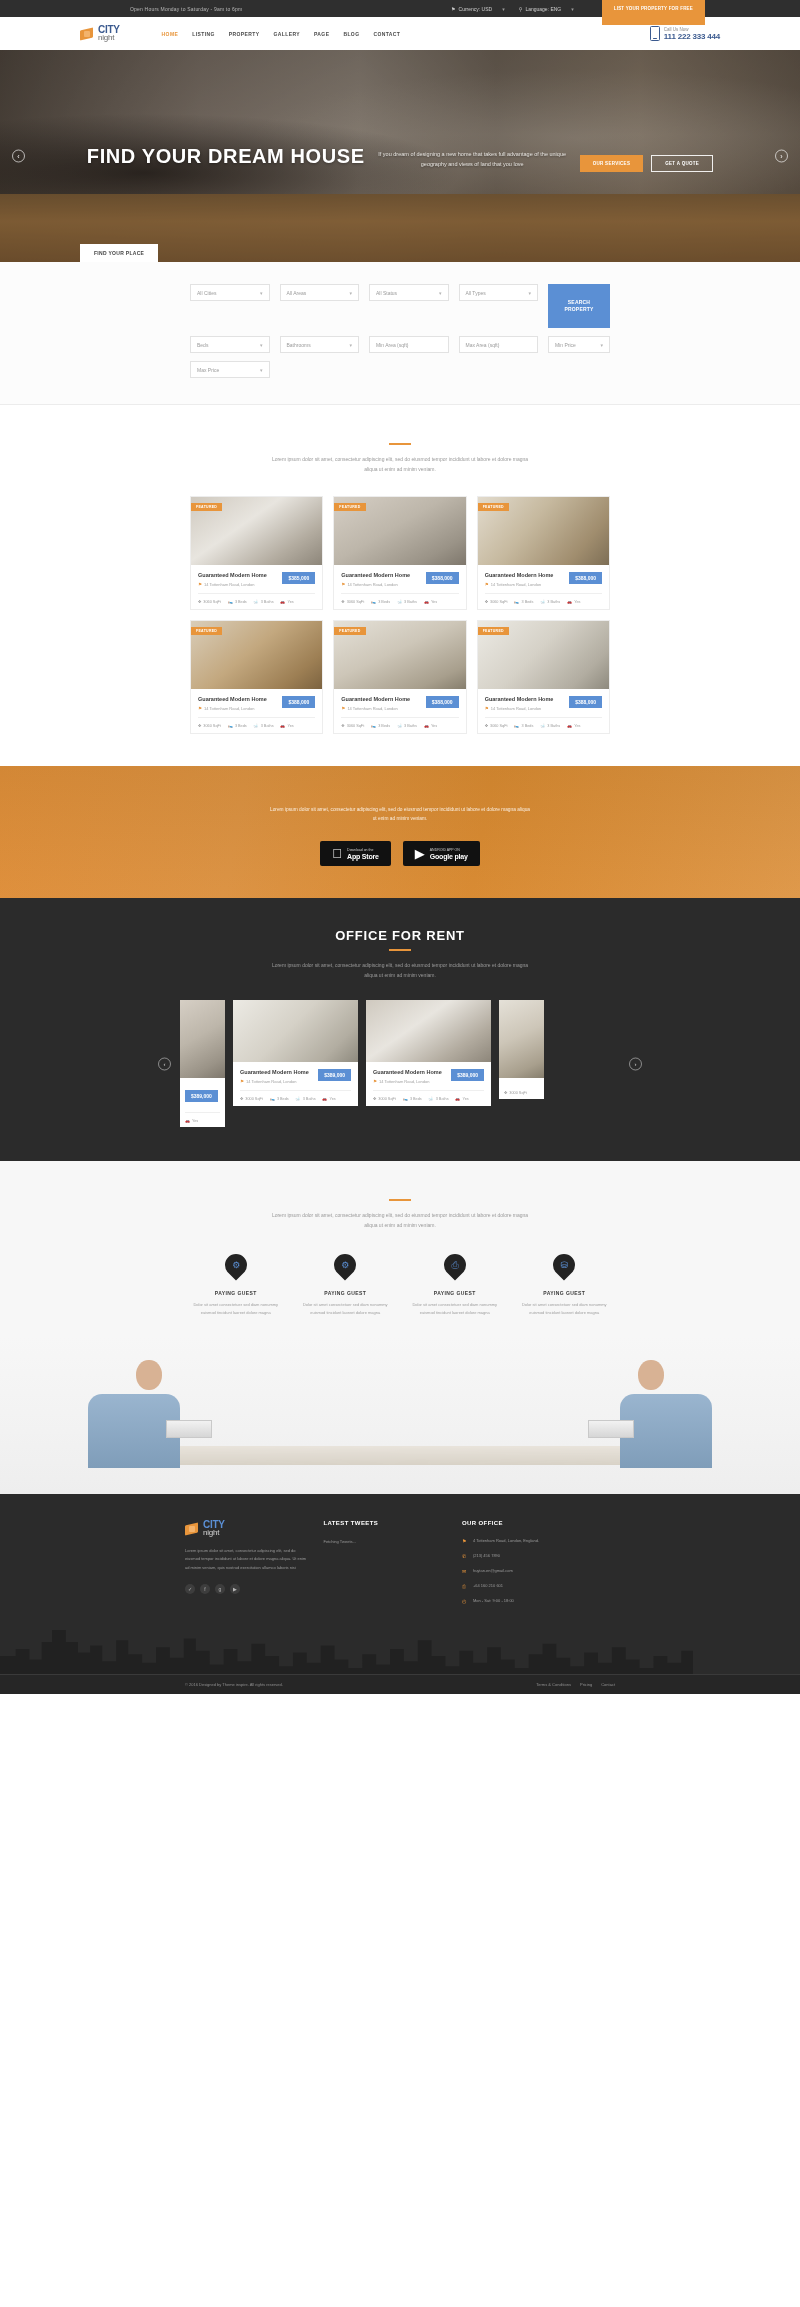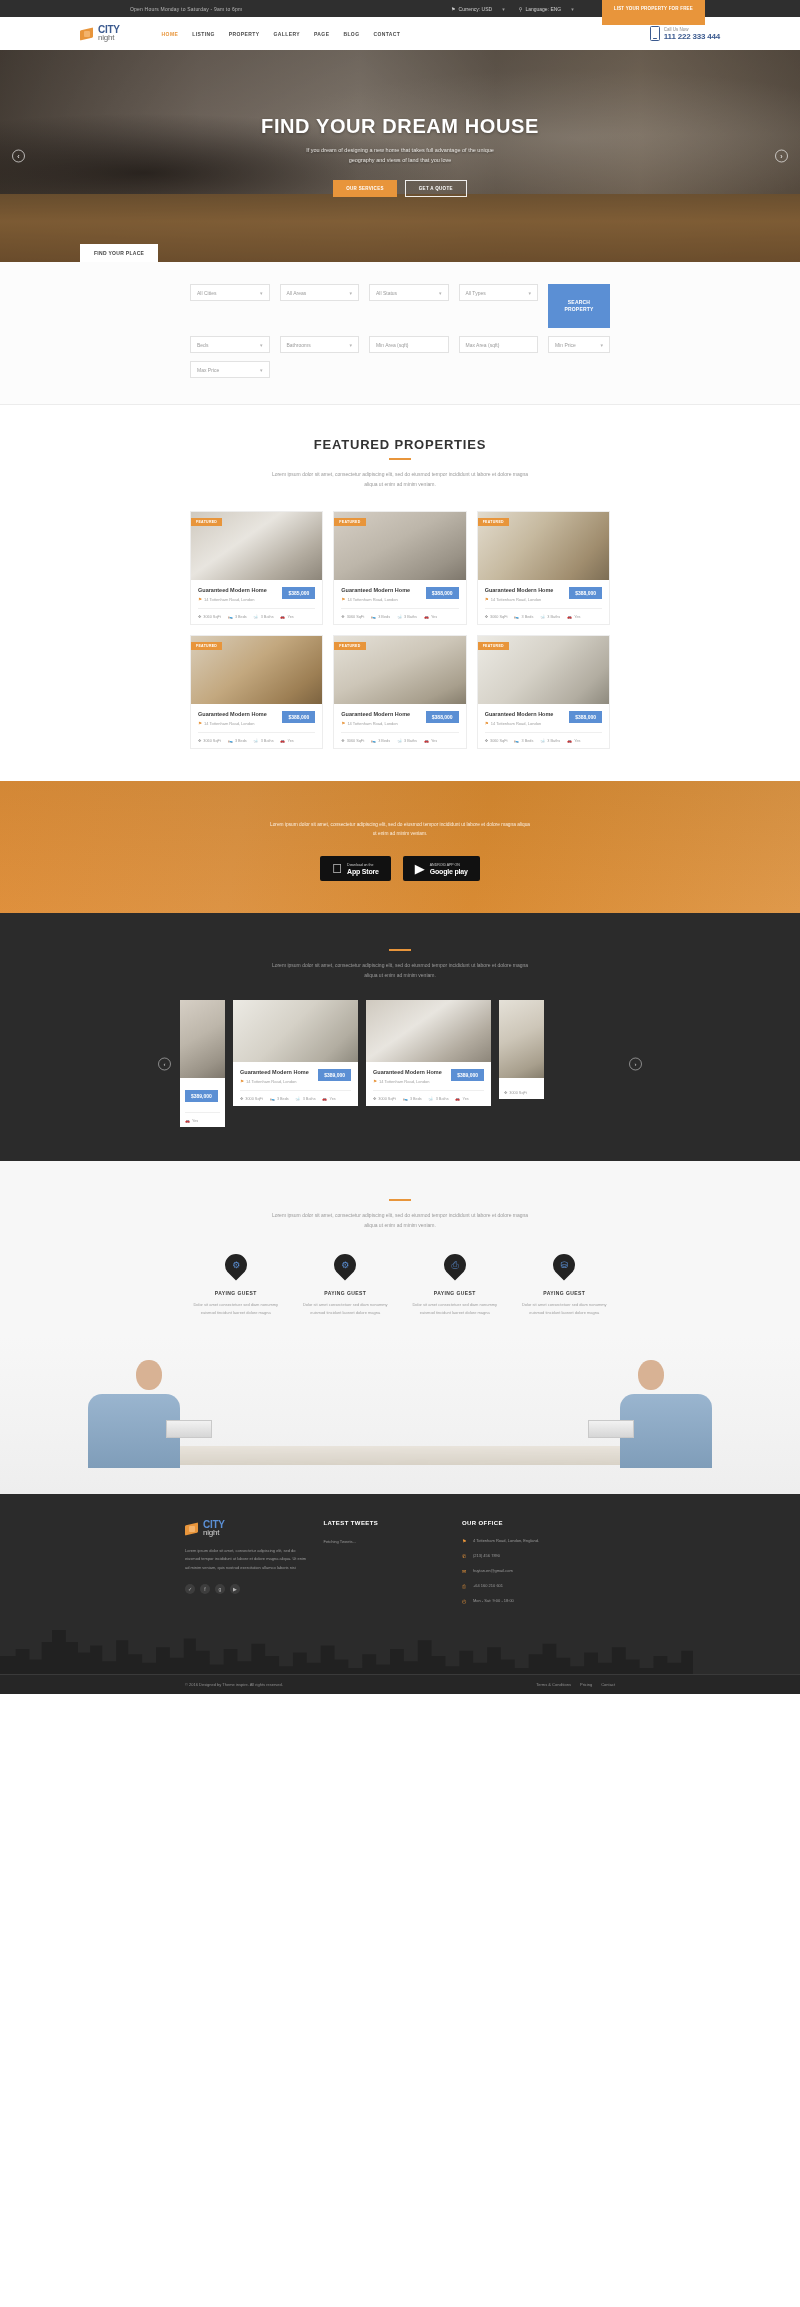--- a/index.html
+++ b/index.html
@@ -75,21 +75,21 @@
       radial-gradient(ellipse at 72% 42%, rgba(215,205,190,.5) 0%, rgba(215,205,190,0) 40%),
       linear-gradient(90deg,#5c5349 0%,#9c9084 25%,#b6ab9d 45%,#8b7f70 62%,#a89781 80%,#7a6d5d 100%);
   }
   .hero-floor {
     position:absolute; left:0; right:0; bottom:0; height:68px;
     background:linear-gradient(180deg,#8a6537 0%,#a9793f 40%,#8c6232 100%);
     opacity:.92;
   }
   .hero-overlay { position:absolute; inset:0; background:rgba(35,30,26,.30); }
   .hero-content {
-    position:absolute; inset:0; display:flex; flex-direction:column;
+    position:absolute; inset:0; display:flex; flex-direction:row;
     align-items:center; justify-content:center; 
   }
   .hero h1 {
     font-size:20px; color:#fff; font-weight:bold; letter-spacing:.6px;
     text-align:center; text-shadow:0 1px 3px rgba(0,0,0,.35);
   }
   .hero p {
     font-size:5.5px; color:#e8e6e2; text-align:center; margin-top:8px;
     line-height:1.75; max-width:215px; text-shadow:0 1px 2px rgba(0,0,0,.4);
   }
@@ -441,21 +441,20 @@
           <span class="car">▾</span>
       </div>
       <div class="sfield">
         <span>Max Price</span>
           <span class="car">▾</span>
       </div>
     </div>
   </div>
 
   <div class="sec">
-    <div class="sec-title">FEATURED PROPERTIES</div>
     <div class="sec-rule"></div>
     <div class="sec-sub">Lorem ipsum dolor sit amet, consectetur adipiscing elit, sed do eiusmod tempor incididunt ut labore et dolore magna aliqua ut enim ad minim veniam.</div>
 
     <div class="cards">
 
       <div class="card">
         <div class="card-img ph1">
           <div class="badge">FEATURED</div>
         </div>
         <div class="card-body">
@@ -688,20 +687,21 @@
           <span>
             <span class="store-t1" style="display:block">ANDROID APP ON</span>
             <span class="store-t2" style="display:block">Google play</span>
           </span>
         </div>
       </div>
     </div>
   </div>
 
   <div class="officesec">
+    <div class="sec-title light">OFFICE FOR RENT</div>
     <div class="sec-rule"></div>
     <div class="sec-sub">Lorem ipsum dolor sit amet, consectetur adipiscing elit, sed do eiusmod tempor incididunt ut labore et dolore magna aliqua ut enim ad minim veniam.</div>
 
     <div class="office-carousel">
       <div class="carousel-arrow left">‹</div>
 
       <div class="ocard side">
         <div class="card-img ph2"></div>
         <div class="card-body" style="padding:6px 5px 4px">
           <div class="card-price" style="margin:0 0 4px 0; display:inline-block">$389,000</div>

